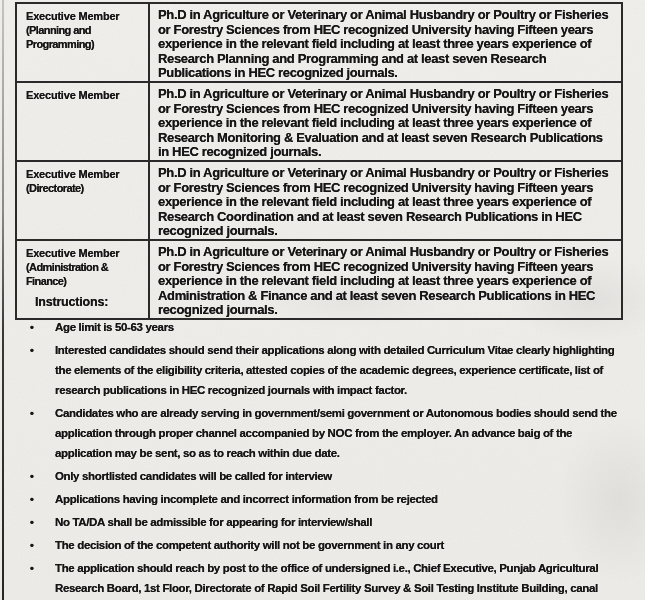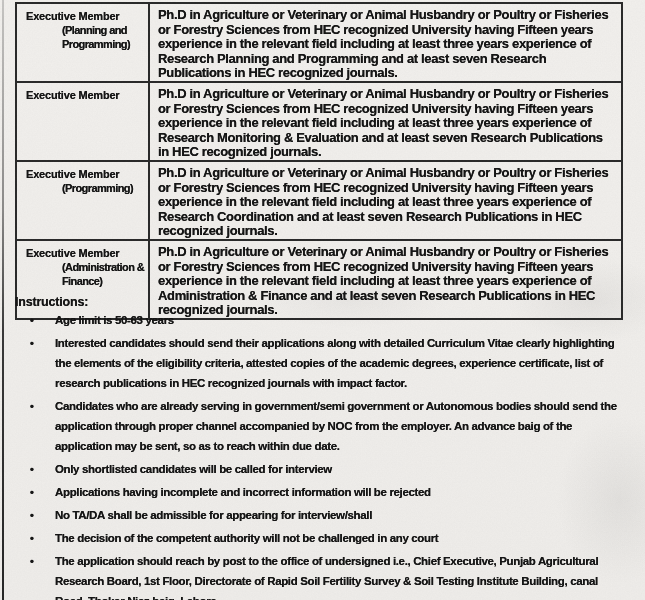--- a/index.html
+++ b/index.html
@@ -52,35 +52,37 @@
     border-bottom: 2px solid #282828;
   }
   .t-row:last-child { border-bottom: none; }
   .cell-pos {
     flex: 0 0 133px; width: 133px;
     box-sizing: border-box;
     border-right: 2px solid #282828;
     padding: 5px 3px 4px 9px;
     font-size: 11px; line-height: 14px; letter-spacing: -0.2px;
   }
-  .pos-detail { letter-spacing: -0.6px; margin-left: 36px; }
+  .pos-detail { letter-spacing: -0.6px; }
   .cell-qual {
     flex: 1;
     padding: 4px 5px 0 8px;
     font-size: 13px; line-height: 14.6px; letter-spacing: -0.35px;
   }
 
   
   .instructions {
     position: absolute; left: 15px; top: 295px;
     width: 614px;
   }
   .ins-heading {
     font-size: 12.5px; line-height: 15px;
     letter-spacing: -0.2px;
+    margin-bottom: 7px;
+    padding-left: 20px;
   }
   .ins-item {
     display: flex;
     margin-bottom: 3px;
     font-size: 11.5px; line-height: 20px; letter-spacing: -0.35px;
   }
   .bullet {
     flex: 0 0 40px;
     box-sizing: border-box;
     padding-left: 15px;
@@ -112,21 +114,21 @@
         <div>Executive Member</div>
       </div>
       <div class="cell-qual">
         <span>Ph.D in Agriculture or Veterinary or Animal Husbandry or Poultry or Fisheries or Forestry Sciences from HEC recognized University having Fifteen years experience in the relevant field including at least three years experience of Research Monitoring &amp; Evaluation and at least seven Research Publications in HEC recognized journals.</span>
       </div>
     </div>
 
     <div class="t-row">
       <div class="cell-pos">
         <div>Executive Member</div>
-        <div class="pos-detail">(Programming)</div>
+        <div class="pos-detail">(Directorate)</div>
       </div>
       <div class="cell-qual">
         <span>Ph.D in Agriculture or Veterinary or Animal Husbandry or Poultry or Fisheries or Forestry Sciences from HEC recognized University having Fifteen years experience in the relevant field including at least three years experience of Research Coordination and at least seven Research Publications in HEC recognized journals.</span>
       </div>
     </div>
 
     <div class="t-row">
       <div class="cell-pos">
         <div>Executive Member</div>
         <div class="pos-detail">(Administration &amp; Finance)</div>
@@ -158,31 +160,31 @@
         <span class="ins-text">Candidates who are already serving in government/semi government or Autonomous bodies should send the application through proper channel accompanied by NOC from the employer. An advance baig of the application may be sent, so as to reach within due date.</span>
       </div>
 
       <div class="ins-item">
         <span class="bullet">•</span>
         <span class="ins-text">Only shortlisted candidates will be called for interview</span>
       </div>
 
       <div class="ins-item">
         <span class="bullet">•</span>
-        <span class="ins-text">Applications having incomplete and incorrect information will be rejected</span>
+        <span class="ins-text">Applications having incomplete and incorrect information from be rejected</span>
       </div>
 
       <div class="ins-item">
         <span class="bullet">•</span>
         <span class="ins-text">No TA/DA shall be admissible for appearing for interview/shall</span>
       </div>
 
       <div class="ins-item">
         <span class="bullet">•</span>
-        <span class="ins-text">The decision of the competent authority will not be challenged in any court</span>
+        <span class="ins-text">The decision of the competent authority will not be government in any court</span>
       </div>
 
       <div class="ins-item">
         <span class="bullet">•</span>
         <span class="ins-text">The application should reach by post to the office of undersigned i.e., Chief Executive, Punjab Agricultural Research Board, 1st Floor, Directorate of Rapid Soil Fertility Survey &amp; Soil Testing Institute Building, canal Road, Thokar Niaz baig, Lahore.</span>
       </div>
 
     </div>
   </div>
 

